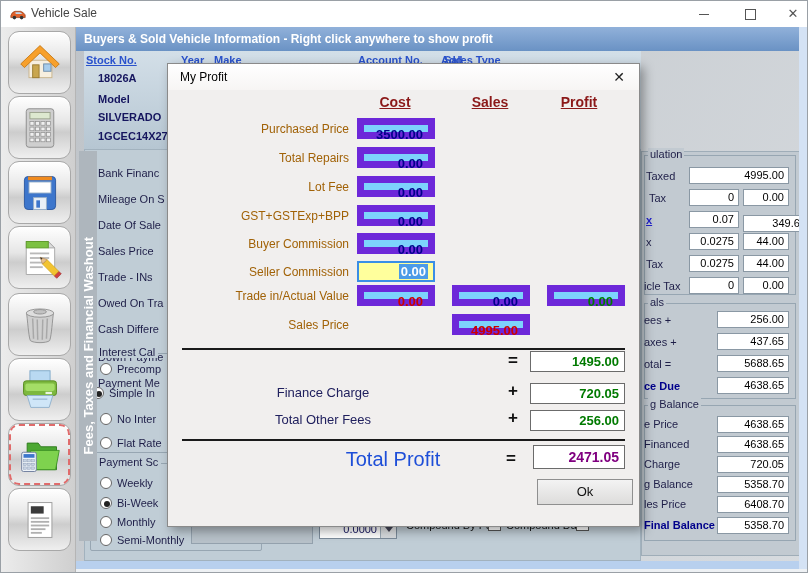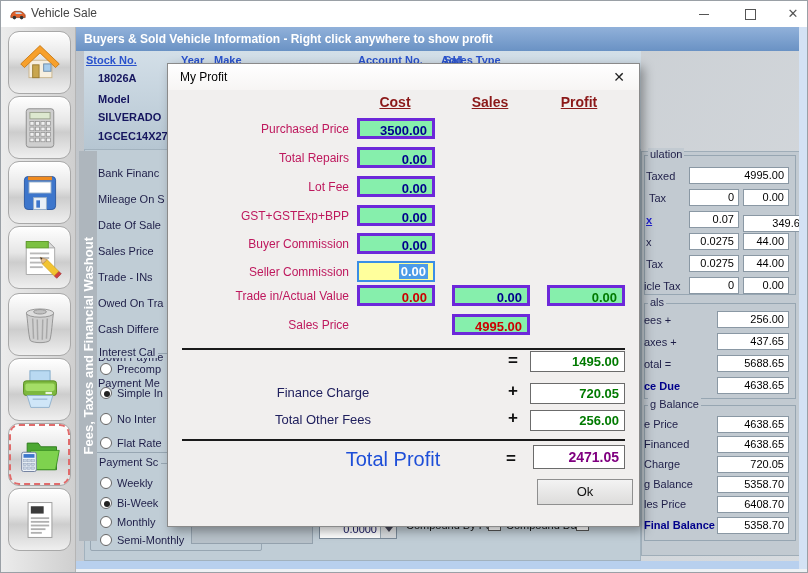--- a/index.html
+++ b/index.html
@@ -64,22 +64,22 @@
   .bbase{position:absolute;left:0;top:542px;width:733px;height:5px;background:#eef1f4;}
 
   
   .dialog{position:absolute;left:166px;top:62px;width:471px;height:462px;background:#f1efee;border:1px solid #8a8a8a;
           box-shadow:4px 4px 10px rgba(0,0,0,.35);z-index:10;}
   .dialog *{box-sizing:border-box;}
   .dtitlebar{position:absolute;left:0;top:0;width:100%;height:26px;background:linear-gradient(#ffffff,#f7f5f4);}
   .dtitle{position:absolute;left:12px;top:6px;font-size:12px;color:#000;}
   .dclose{position:absolute;right:8px;top:3px;width:24px;height:20px;text-align:center;line-height:20px;font-size:14px;color:#222;}
   .dcol{position:absolute;top:30px;width:70px;text-align:center;font-size:14px;font-weight:bold;color:#8b1818;text-decoration:underline;}
-  .dlabel{position:absolute;left:8px;width:173px;text-align:right;font-size:12px;color:#be185d;white-space:nowrap;}
-  .dfield{position:absolute;width:78px;height:21px;background:#86efac;border:3px solid #6d28d9;
+  .dlabel{position:absolute;left:8px;width:173px;text-align:right;font-size:12px;color:#a16207;white-space:nowrap;}
+  .dfield{position:absolute;width:78px;height:21px;background:#7dd3fc;border:7px solid #6d28d9;
           font-size:13px;font-weight:bold;color:#00008b;text-align:right;padding:2px 5px 0 0;}
   .dfield.red{color:#cc0000;} .dfield.green{color:#007a00;}
   .dfield.focus{background:#ffff9c;border:2px solid #3a8ee6;padding-top:1px;}
   .selhl{display:inline-block;background:#4c9be8;color:#fff;padding:0 2px;}
   .dwide{position:absolute;left:362px;width:95px;height:21px;background:#fff;border:1px solid #6b6b6b;
          font-size:13px;font-weight:bold;color:#007a00;text-align:right;padding:2px 5px 0 0;}
   .dop{position:absolute;font-size:17px;font-weight:bold;color:#111;}
   .dhr{position:absolute;left:14px;width:443px;border-top:2px solid #1a1a1a;}
   .dclbl{position:absolute;width:200px;text-align:center;font-size:13px;color:#20205e;}
   .dtotal-lbl{position:absolute;left:125px;top:384px;width:200px;text-align:center;font-size:20px;color:#1d4ed8;}
@@ -257,21 +257,21 @@
     <span class="lbl" style="left:22px;top:296px;">Cash Differe</span>
     <span class="lbl" style="left:22px;top:324px;">Down Payme</span>
     <span class="lbl" style="left:22px;top:350px;">Payment Me</span>
 
     <div class="gbox" style="left:14px;top:326px;width:170px;height:100px;"></div>
     <span class="gtitle" style="left:20px;top:319px;">Interest Cal</span>
     <div class="radiorow" style="left:24px;top:336px;">
       <span class="radio"></span>
         <span class="rtext">Precomp</span>
     </div>
-    <div class="radiorow" style="left:24px;top:360px;">
+    <div class="radiorow" style="left:16px;top:360px;">
       <span class="radio checked"></span>
         <span class="rtext">Simple In</span>
     </div>
     <div class="radiorow" style="left:24px;top:386px;">
       <span class="radio"></span>
         <span class="rtext">No Inter</span>
     </div>
     <div class="radiorow" style="left:24px;top:410px;">
       <span class="radio"></span>
         <span class="rtext">Flat Rate</span>

